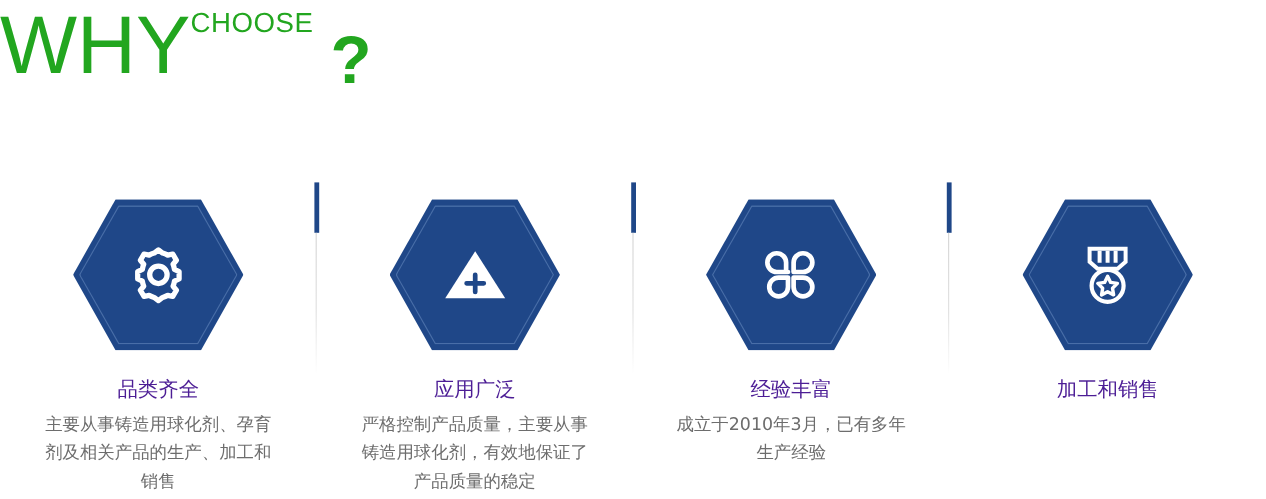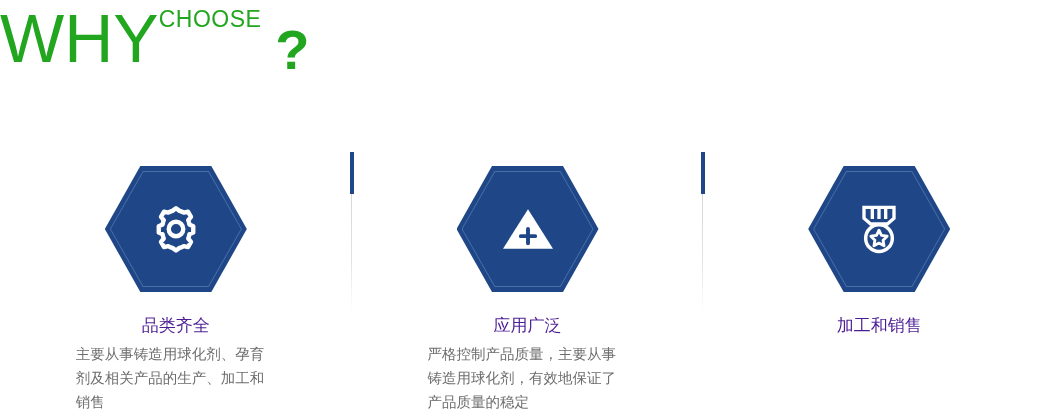--- a/index.html
+++ b/index.html
@@ -152,20 +152,21 @@
     color: #4c1d95;
     font-family: "DejaVu Sans", sans-serif;
     text-align: center;
   }
 
   .card-desc {
     margin-top: 6px;
     font-size: 14.5px;
     line-height: 24px;
     color: #6d6d6d;
+    text-align: center;
     width: 200px;
     font-family: "DejaVu Sans", sans-serif;
   }
 
   
   .divider {
     position: absolute;
     top: 2px;
     right: -2px;
     width: 4px;
@@ -246,20 +247,43 @@
         </div>
       </div>
       <div class="card-title">应用广泛</div>
       <div class="card-desc">严格控制产品质量，主要从事铸造用球化剂，有效地保证了产品质量的稳定</div>
       <div class="divider">
         <div class="seg-dark"></div>
         <div class="seg-light"></div>
       </div>
     </div>
 
+    <div class="card">
+      <div class="hex-wrap">
+        <div class="hex"></div>
+        <div class="hex-inner-line"></div>
+        <div class="hex-inner-fill"></div>
+        <div class="icon-holder">
+          <svg width="50" height="50" viewBox="0 0 64 64" aria-hidden="true">
+            <g fill="none" stroke="#ffffff" stroke-width="5" stroke-linejoin="round" stroke-linecap="round">
+              <path d="M29 29 H17 a10 10 0 1 1 10 -10 V29 Z"></path>
+              <path d="M35 29 V19 a10 10 0 1 1 10 10 H35 Z"></path>
+              <path d="M29 35 V45 a10 10 0 1 1 -10 -10 H29 Z"></path>
+              <path d="M35 35 H45 a10 10 0 1 1 -10 10 V35 Z"></path>
+            </g>
+          </svg>
+        </div>
+      </div>
+      <div class="card-title">经验丰富</div>
+      <div class="card-desc">成立于2010年3月，已有多年生产经验</div>
+      <div class="divider">
+        <div class="seg-dark"></div>
+        <div class="seg-light"></div>
+      </div>
+    </div>
 
     <div class="card">
       <div class="hex-wrap">
         <div class="hex"></div>
         <div class="hex-inner-line"></div>
         <div class="hex-inner-fill"></div>
         <div class="icon-holder">
           <svg width="50" height="54" viewBox="0 0 60 64" aria-hidden="true">
 
             <path d="M12 6 h36 v13 l-8 7 h-20 l-8 -7 z" fill="none" stroke="#ffffff" stroke-width="4"></path>

